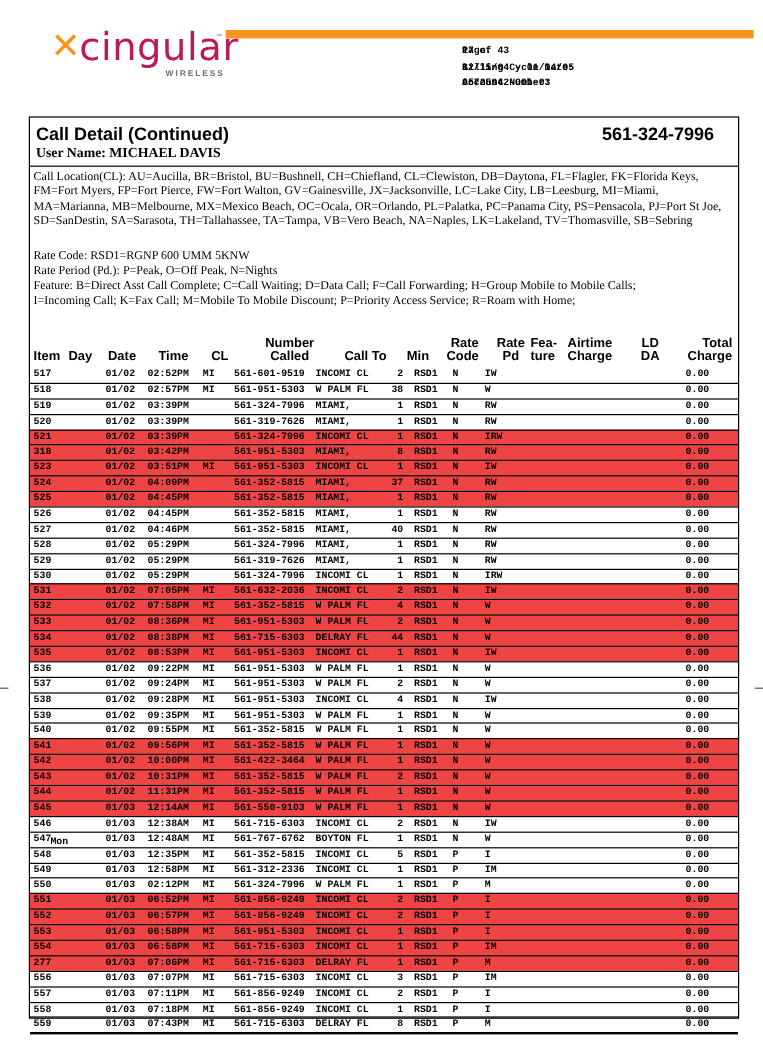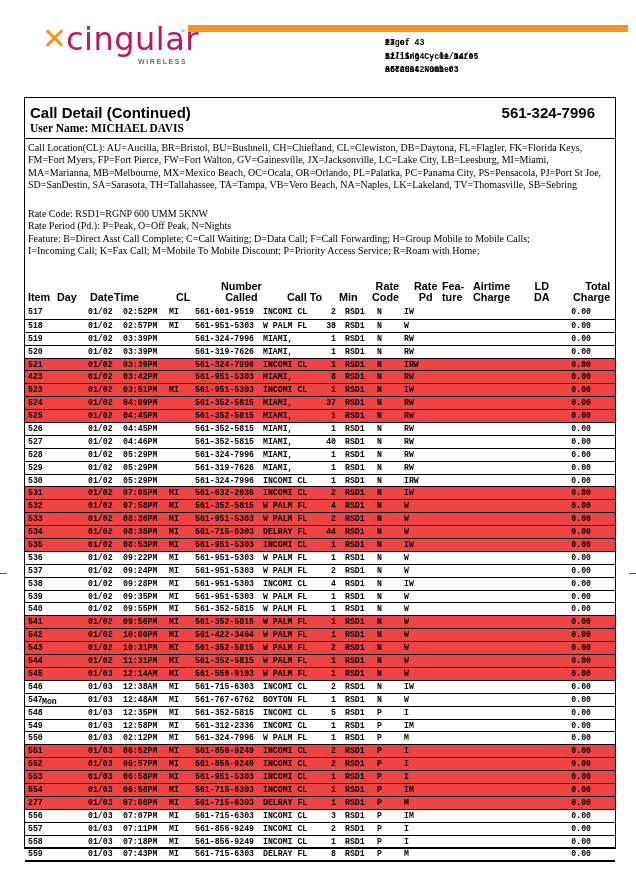--- a/index.html
+++ b/index.html
@@ -45,21 +45,21 @@
   .c-to { left:238px; }
   .c-min { right:279px; text-align:right; }
   .c-code { left:320px; }
   .c-pd { left:352px; }
   .c-feat { left:379px; }
   .c-total { right:24px; text-align:right; }
 
   .h-item { left:3px; }
   .h-day { left:32px; }
   .h-date { left:65px; }
-  .h-time { left:89px; }
+  .h-time { left:107px; }
   .h-cl { left:151px; }
   .h-num { left:196px; text-align:center; }
   .h-to { left:262px; }
   .h-min { left:314px; }
   .h-code { left:347px; text-align:center; }
   .h-pd { left:389px; text-align:center; }
   .h-feat { left:417px; }
   .h-air { left:448px; text-align:center; }
   .h-ld { left:509px; text-align:center; }
   .h-total { left:548px; text-align:right; }
@@ -213,21 +213,21 @@
         <span class="c-cl"></span>
         <span class="c-num">561-324-7996</span>
         <span class="c-to">INCOMI CL</span>
         <span class="c-min">1</span>
         <span class="c-code">RSD1</span>
         <span class="c-pd">N</span>
         <span class="c-feat">IRW</span>
         <span class="c-total">0.00</span>
       </div>
       <div class="row shade">
-        <span class="c-item">423</span>
+        <span class="c-item">318</span>
         <span class="c-day"></span>
         <span class="c-date">01/02</span>
         <span class="c-time">03:42PM</span>
         <span class="c-cl"></span>
         <span class="c-num">561-951-5303</span>
         <span class="c-to">MIAMI,</span>
         <span class="c-min">8</span>
         <span class="c-code">RSD1</span>
         <span class="c-pd">N</span>
         <span class="c-feat">RW</span>

